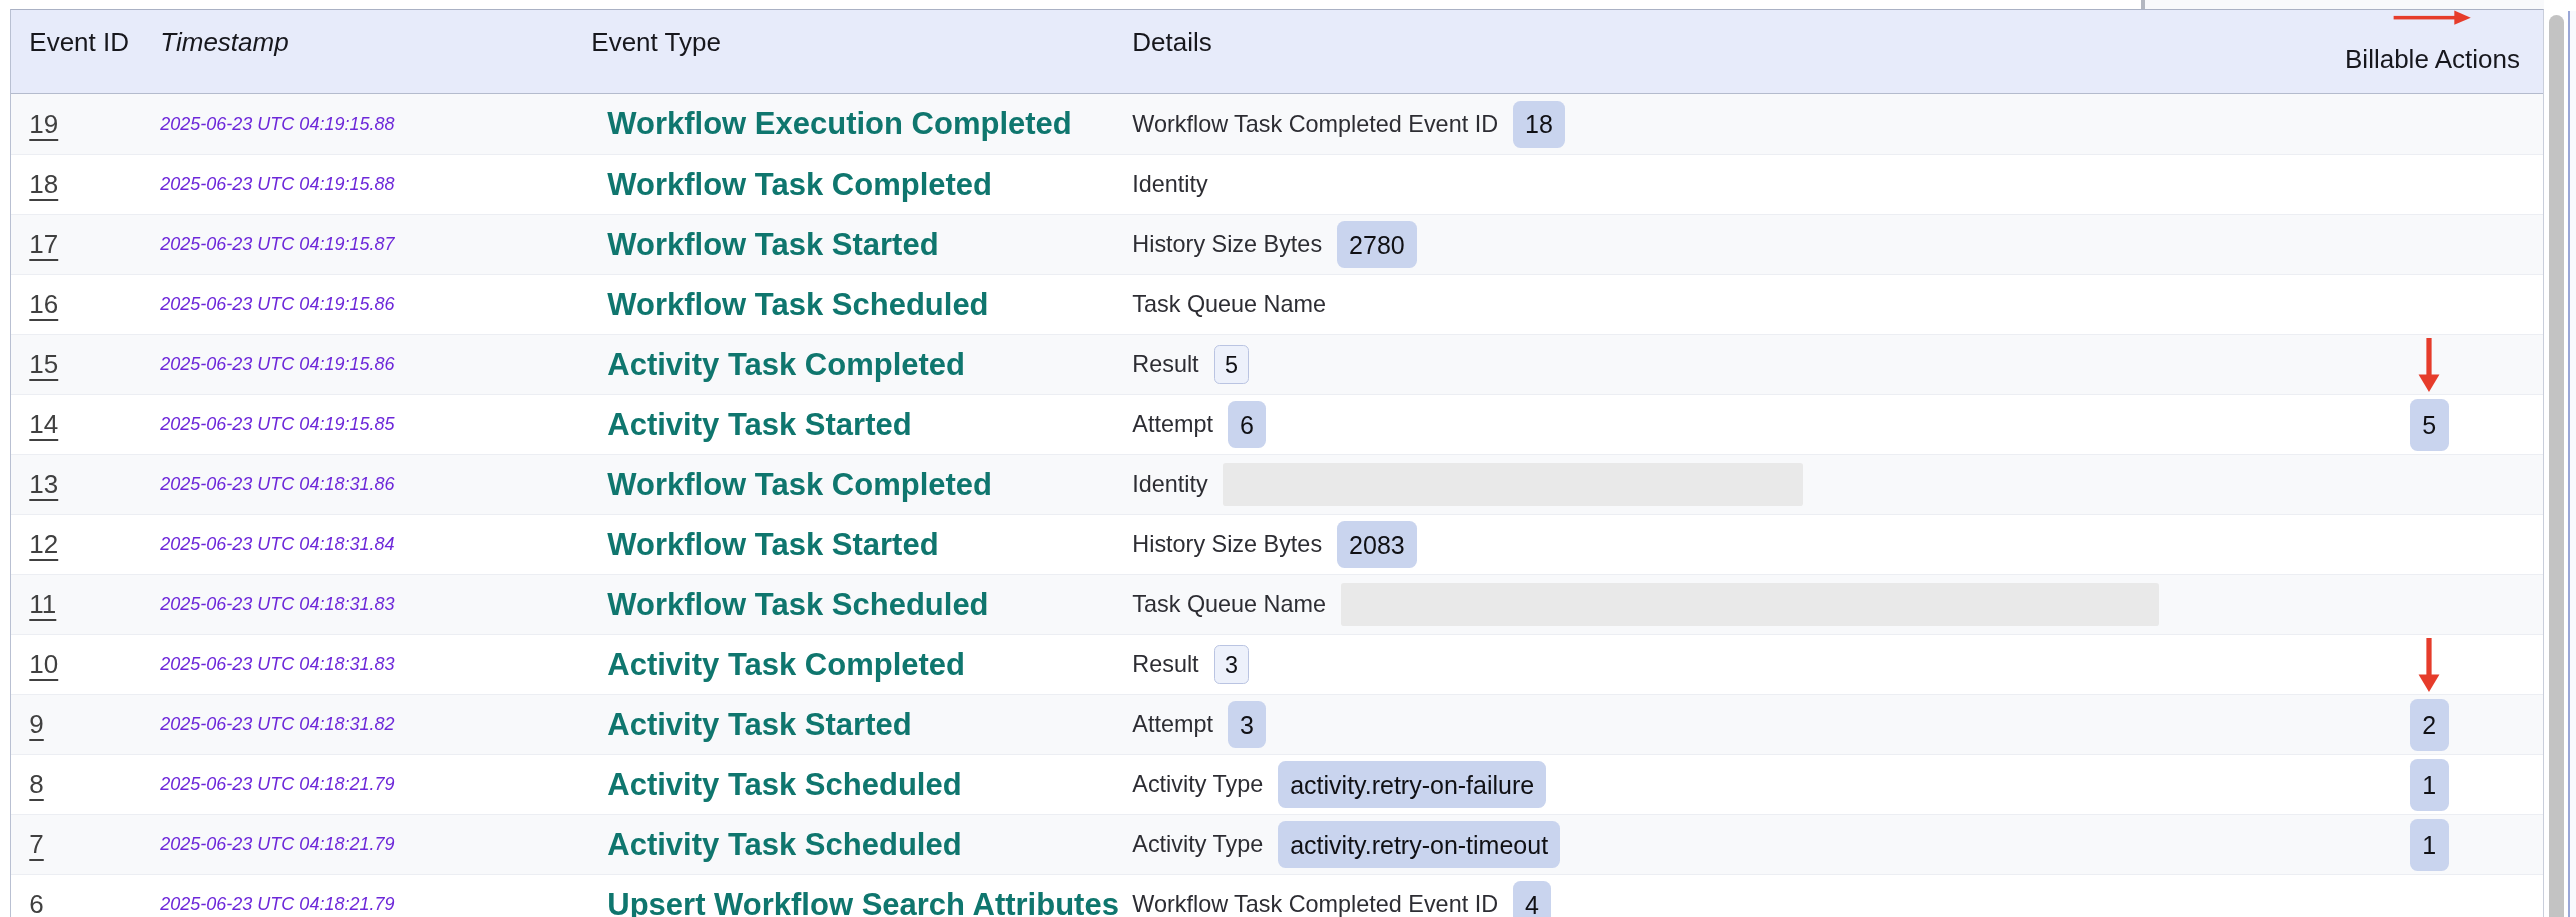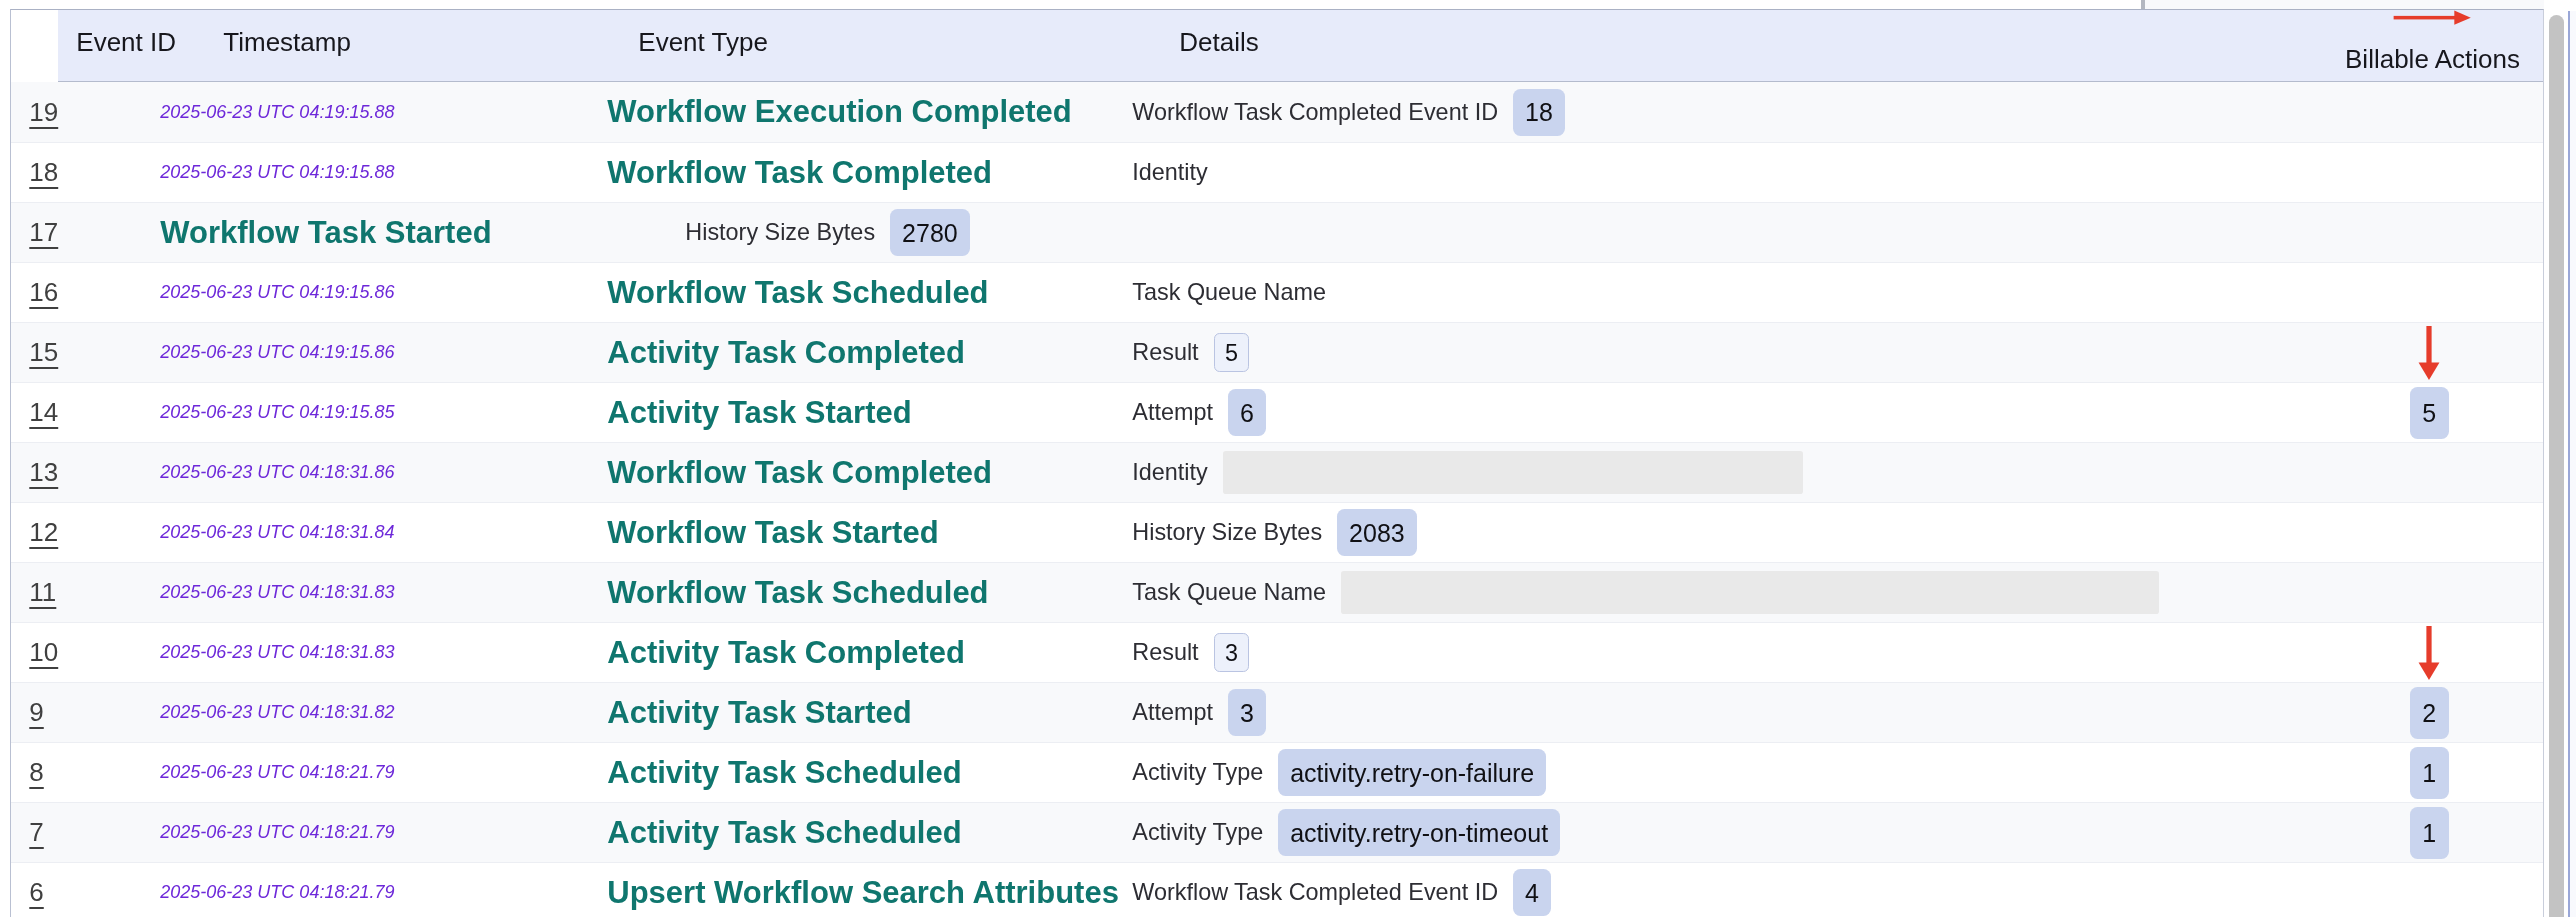--- a/index.html
+++ b/index.html
@@ -16,29 +16,29 @@
   
   .table-wrap{
     position:absolute;left:10.3px;top:9.3px;width:2534px;height:909px;
     box-sizing:border-box;
     border-left:1.9px solid #b9c0d2;
     border-top:1.9px solid #aab1c4;
     border-right:1.9px solid #c9cedb;
     background:#ffffff;overflow:hidden;
   }
   .thead{
-    position:relative;height:72px;background:var(--header_bg,#e7ebfa);
-    border-bottom:1.9px solid #b4bbcd;box-sizing:border-box;margin-left:47px;
+    position:relative;height:84px;background:var(--header_bg,#e7ebfa);
+    border-bottom:1.9px solid #b4bbcd;box-sizing:border-box;
   }
   .h-cell{
     position:absolute;top:0;height:65px;display:flex;align-items:center;
     font-size:26px;font-weight:500;color:#17171d;white-space:nowrap;
   }
   .h-id{left:18px;}
-  .h-ts{left:165px;}
+  .h-ts{left:149px;font-style:italic;}
   .h-type{left:580px;}
   .h-details{left:1121px;}
   .h-billable{right:23.4px;gap:18.7px;flex-direction:column;}
   .right-arrow{width:123px;height:24px;display:block;}
   .right-arrow rect,.right-arrow polygon{fill:var(--annotation_red,#e63c2b);}
 
   
   .row{
     position:relative;height:60px;display:flex;align-items:center;
     padding-left:18px;box-sizing:border-box;background:#ffffff;white-space:nowrap;
@@ -146,20 +146,21 @@
     </div>
     <div class="cell c-billable">
       
       
     </div>
   </div>
       <div class="row">
     <div class="cell c-id">
       <span class="id-link">17</span>
     </div>
+    <div class="cell c-ts">2025-06-23 UTC 04:19:15.87</div>
     <div class="cell c-type">Workflow Task Started</div>
     <div class="cell c-details">
       <span class="d-label">History Size Bytes</span>
       <span class="badge">2780</span>
 
     </div>
     <div class="cell c-billable">
       
       
     </div>

